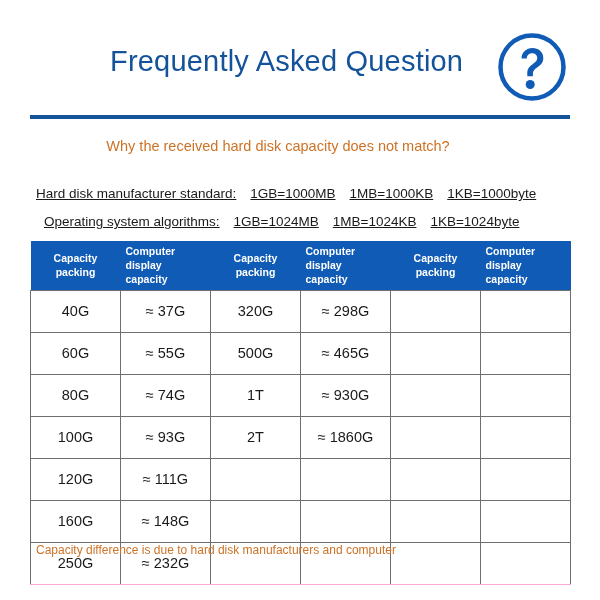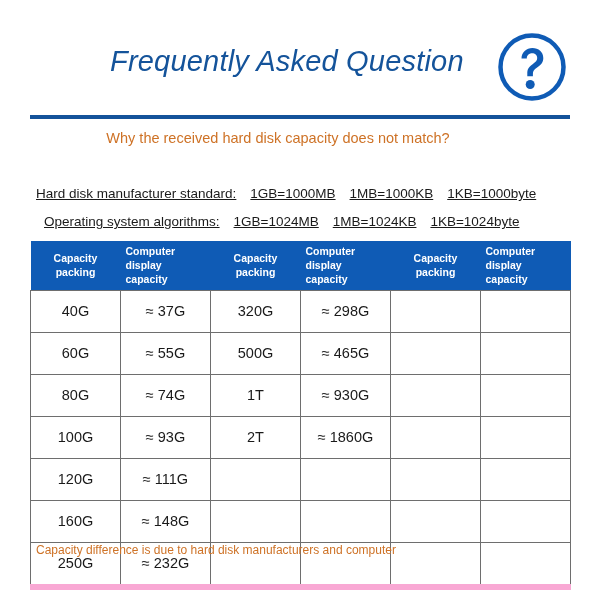--- a/index.html
+++ b/index.html
@@ -15,21 +15,20 @@
     position: relative;
   }
 
   
   .header {
     position: absolute;
     left: 0;
     top: 0;
     width: 600px;
     height: 112px;
-    font-style: italic;
   }
   .title {
     position: absolute;
     left: 110px;
     top: 47px;
     font-size: 29px;
     letter-spacing: 0.2px;
     color: #14539A;
     white-space: nowrap;
     line-height: 1;
@@ -49,21 +48,21 @@
     top: 115px;
     width: 540px;
     height: 4px;
     background: #14539A;
   }
 
   
   .subtitle {
     position: absolute;
     left: 0;
-    top: 130px;
+    top: 138px;
     width: 556px;
     text-align: center;
     font-size: 14.5px;
     color: #CE7226;
     white-space: nowrap;
   }
 
   
   .std-line {
     position: absolute;
@@ -109,21 +108,21 @@
   table.cap-table tbody td {
     height: 41px;
     border: 1px solid #6e6e6e;
     font-size: 14.5px;
     color: #1a1a1a;
     text-align: center;
     vertical-align: middle;
     padding: 0 4px;
     background: #ffffff;
   }
-  table.cap-table tbody tr:last-child td { border-bottom: 6px solid #f9a8d4; margin-top: 36px; }
+  table.cap-table tbody tr:last-child td { border-bottom: 1px solid #f9a8d4; margin-top: 36px; }
 
   
   .footer {
     position: absolute;
     left: 36px;
     top: 536px;
     width: 530px;
     color: #CE7226;
     font-size: 12px;
     line-height: 28px;

